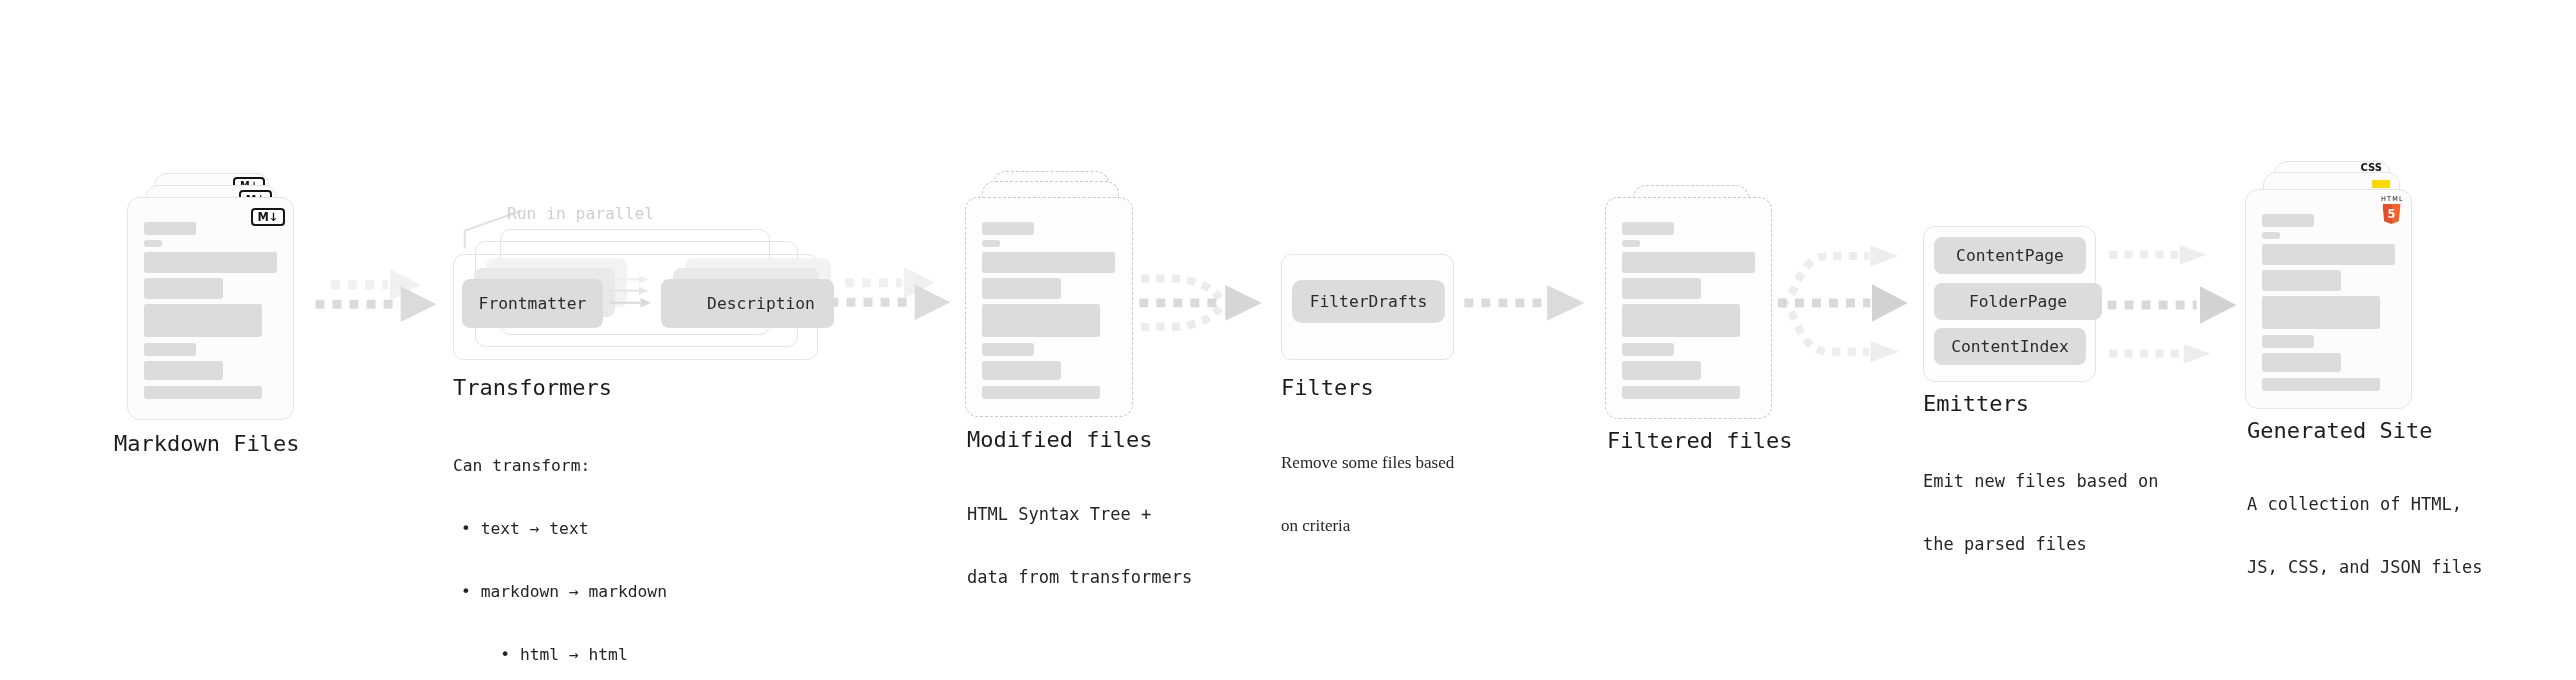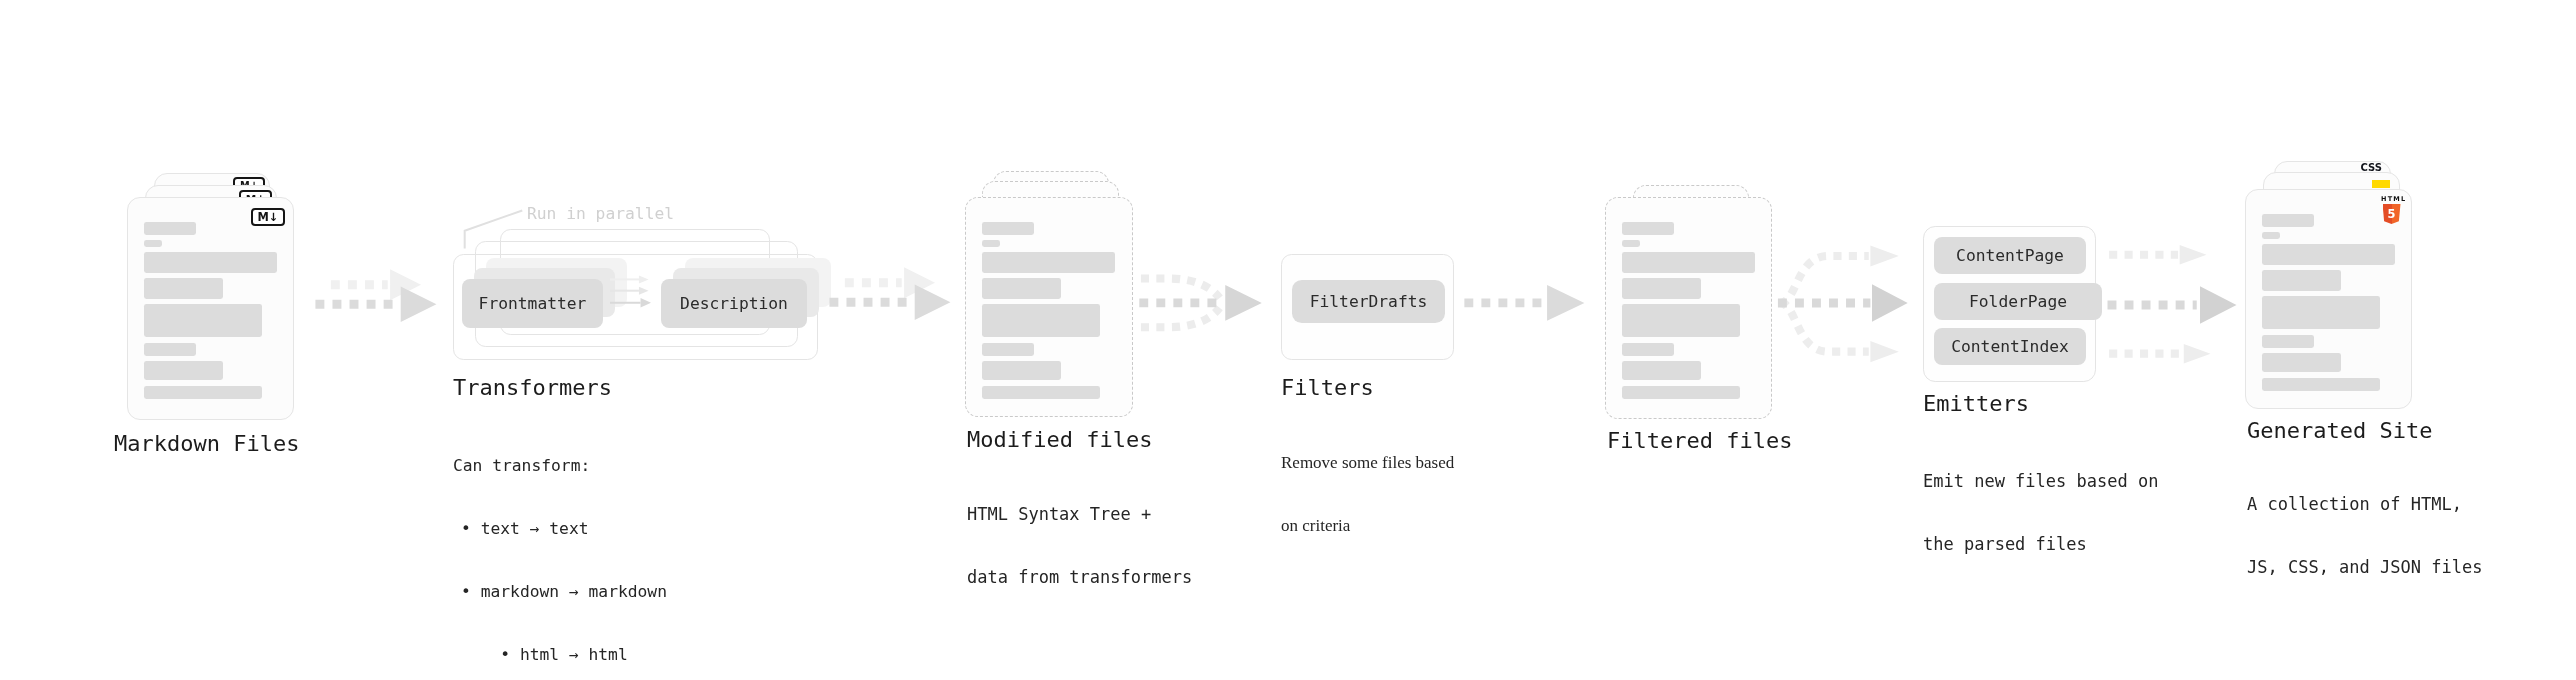--- a/index.html
+++ b/index.html
@@ -10,21 +10,21 @@
   .card{position:absolute;background:#fcfcfc;border:1.6px solid #e5e5e5;border-radius:13px;box-sizing:border-box;}
   .card.dashed{border:1.6px dashed #c9c9c9;background:#fdfdfd;}
   .doc-bars{position:absolute;left:16.3px;top:23.6px;}
   .bar{background:#dcdcdc;border-radius:2.4px;margin-bottom:5.7px;}
 
   
   .md-badge{position:absolute;display:flex;align-items:center;justify-content:center;
             border:2.4px solid #151515;border-radius:4.1px;background:#fff;color:#151515;
             font-family:"DejaVu Sans","Liberation Sans",sans-serif;font-weight:bold;}
   .html5-badge{position:absolute;width:21px;text-align:center;}
-  .html5-word{font-family:"DejaVu Sans",sans-serif;font-weight:bold;font-size:6.5px;letter-spacing:1.2px;color:#111;}
+  .html5-word{font-family:"DejaVu Sans",sans-serif;font-weight:normal;font-size:6.5px;letter-spacing:1.2px;color:#111;}
   .html5-shield{width:18px;height:20.3px;margin:0.8px auto 0;
                 background:linear-gradient(90deg,#e44d26 50%,#f16529 50%);
                 clip-path:polygon(0 0,100% 0,91% 86%,50% 100%,9% 86%);
                 display:flex;align-items:center;justify-content:center;
                 color:#fff;font-family:"DejaVu Sans",sans-serif;font-weight:bold;font-size:11.4px;}
   .js-badge{position:absolute;background:#ffd900;width:18px;height:8.1px;}
   .css-badge{position:absolute;font-family:"DejaVu Sans",sans-serif;font-weight:bold;font-size:10px;
              color:#13151c;border-bottom:2.4px solid #2563eb;line-height:6.5px;padding-bottom:0.8px;}
 
   
@@ -83,29 +83,29 @@
   </svg>
 
   <div>
     <div class="pbox" style="left:500px;top:229px;width:270px;height:106px;"></div>
     <div class="pbox" style="left:475px;top:241px;width:323px;height:106px;"></div>
     <div class="pbox" style="left:453px;top:254px;width:365px;height:106px;"></div>
 
     <svg style="left:459px;top:203px;" width="73" height="49" viewBox="0 0 90 60">
       <polyline points="7,56 7,34 78,9" fill="none" stroke="#e0e0e0" stroke-width="2.5"></polyline>
     </svg>
-    <div class="annotation" style="left:527px;top:204px;">Run in parallel</div>
+    <div class="annotation" style="left:507px;top:204px;">Run in parallel</div>
 
     <div class="pill g2" style="left:486px;top:258px;width:141px;height:49px;"></div>
     <div class="pill g1" style="left:474px;top:268px;width:141px;height:49px;"></div>
     <div class="pill" style="left:462px;top:279px;width:141px;height:49px;">Frontmatter</div>
 
     <div class="pill g2" style="left:685px;top:258px;width:146px;height:49px;"></div>
     <div class="pill g1" style="left:673px;top:268px;width:146px;height:49px;"></div>
-    <div class="pill" style="left:661px;top:279px;width:146px;height:49px;">Description</div>
+    <div class="pill" style="left:661px;top:279px;width:146px;height:49px;padding-left:27px;">Description</div>
 
     <svg style="left:608px;top:273px;" width="45" height="37" viewBox="0 0 55 46">
       <line x1="2" y1="8" x2="38" y2="8" stroke="#eeeeee" stroke-width="2.5"></line>
         <polygon points="38,3 50,8 38,13" fill="#eeeeee"></polygon>
       <line x1="2" y1="22" x2="38" y2="22" stroke="#e6e6e6" stroke-width="2.5"></line>
         <polygon points="38,17 50,22 38,27" fill="#e6e6e6"></polygon>
       <line x1="2" y1="37" x2="40" y2="37" stroke="#d9d9d9" stroke-width="2.5"></line>
         <polygon points="40,31 53,37 40,43" fill="#d9d9d9"></polygon>
     </svg>
 

